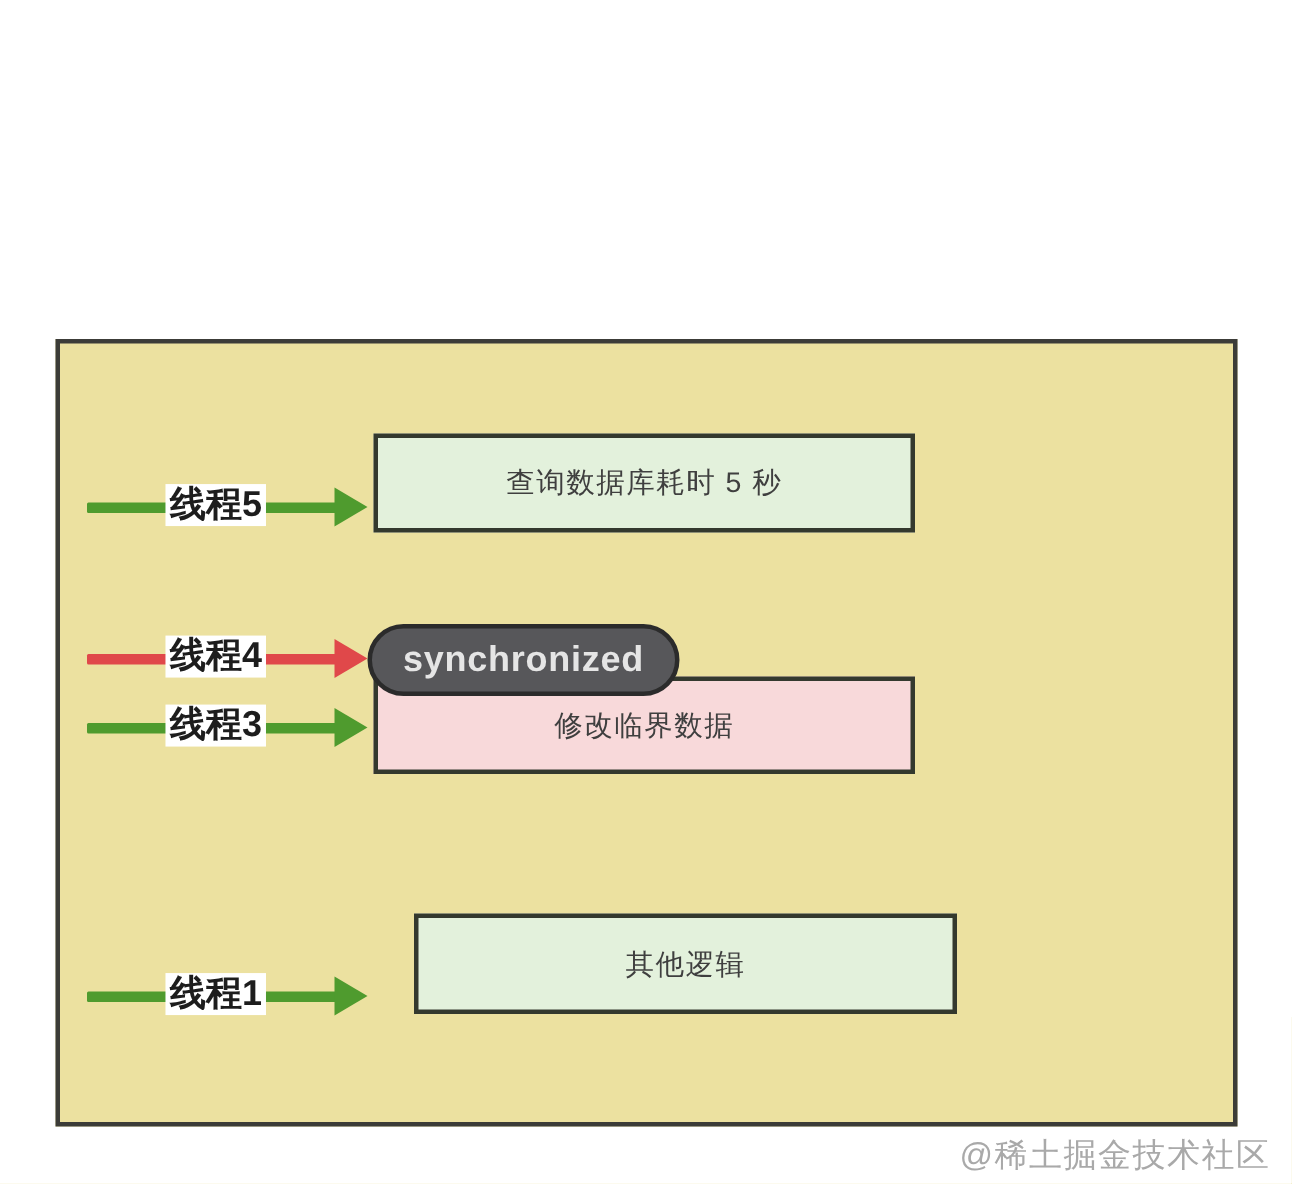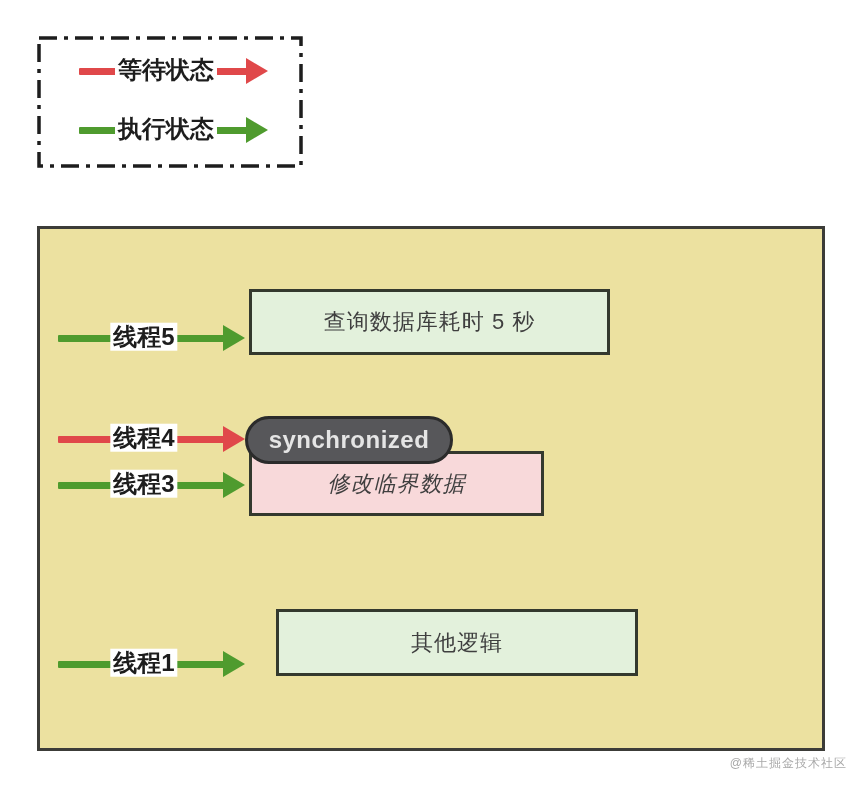--- a/index.html
+++ b/index.html
@@ -41,58 +41,39 @@
   
   .canvas{position:absolute;left:37px;top:226px;width:788px;height:525px;
           background:var(--canvas_bg);border:3px solid var(--canvas_border);}
 
   .t-arrow{left:18px;width:187px;z-index:3;}
   .t-arrow.t5{top:96px;} .t-arrow.t4{top:197px;} .t-arrow.t3{top:243px;}
   .t-arrow.t2{top:378px;} .t-arrow.t1{top:422px;}
 
   .box{position:absolute;border:3px solid var(--box_border);
        display:flex;align-items:center;justify-content:center;
-       font-size:22px;color:var(--box_text);letter-spacing:1px;text-align:center;}
+       font-size:19px;color:var(--box_text);letter-spacing:1px;text-align:center;}
   .box.query{left:209px;top:60px;width:361px;height:66px;background:var(--task_box_bg);}
-  .box.critical{left:209px;top:222px;width:295px;height:65px;background:var(--critical_box_bg);z-index:1;font-style:italic;}
+  .box.critical{left:209px;top:222px;width:361px;height:65px;background:var(--critical_box_bg);z-index:1;}
   .box.other{left:208px;top:380px;width:362px;height:67px;background:var(--task_box_bg);margin-left:28px;}
 
   .pill{position:absolute;left:205px;top:187px;width:208px;height:48px;z-index:2;
         background:var(--pill_bg);border:3px solid var(--pill_border);border-radius:25px;
         display:flex;align-items:center;justify-content:center;
         color:#e5e5e5;font-size:24px;font-weight:600;letter-spacing:.5px;}
 
   
-  .watermark{position:absolute;right:14px;top:755px;font-size:12px;
+  .watermark{position:absolute;right:14px;top:755px;font-size:22px;
              color:var(--watermark_text);letter-spacing:1px;}
 </style>
 </head>
 <body>
 
 <div class="page">
 
-  <div class="legend">
-    <svg class="legend-border" width="266" height="132">
-      <rect x="2" y="2" width="262" height="128" fill="none" stroke="#1d1d1d" stroke-width="3.5" stroke-dasharray="18 7 4 7"></rect>
-    </svg>
-    <div class="legend-row r1">
-      <div class="arrow red" style="left:0;width:189px;">
-        <div class="line"></div>
-        <div class="head"></div>
-        <span class="chip">等待状态</span>
-      </div>
-    </div>
-    <div class="legend-row r2">
-      <div class="arrow green" style="left:0;width:189px;">
-        <div class="line"></div>
-        <div class="head"></div>
-        <span class="chip">执行状态</span>
-      </div>
-    </div>
-  </div>
 
   <div class="canvas">
 
     <div class="arrow green t-arrow t5">
       <div class="line"></div>
       <div class="head"></div>
       <span class="chip">线程5</span>
     </div>
 
     <div class="arrow red t-arrow t4">

